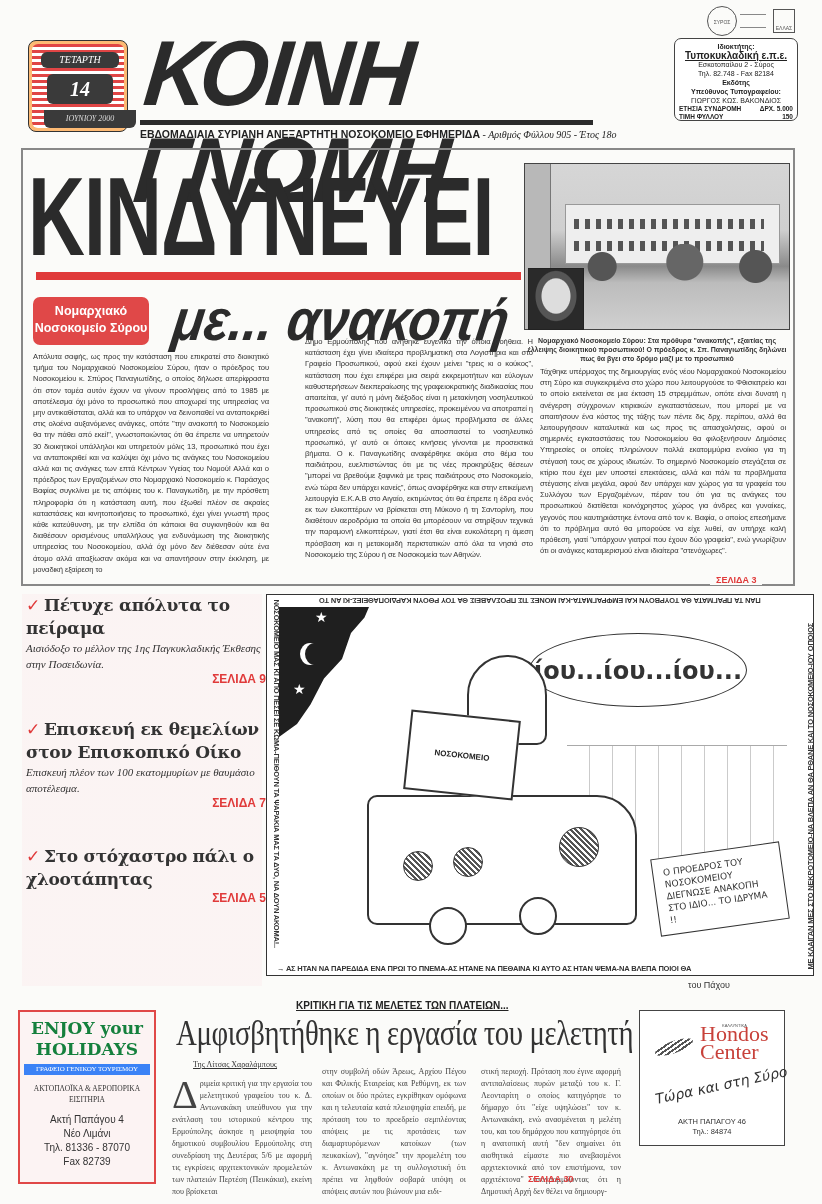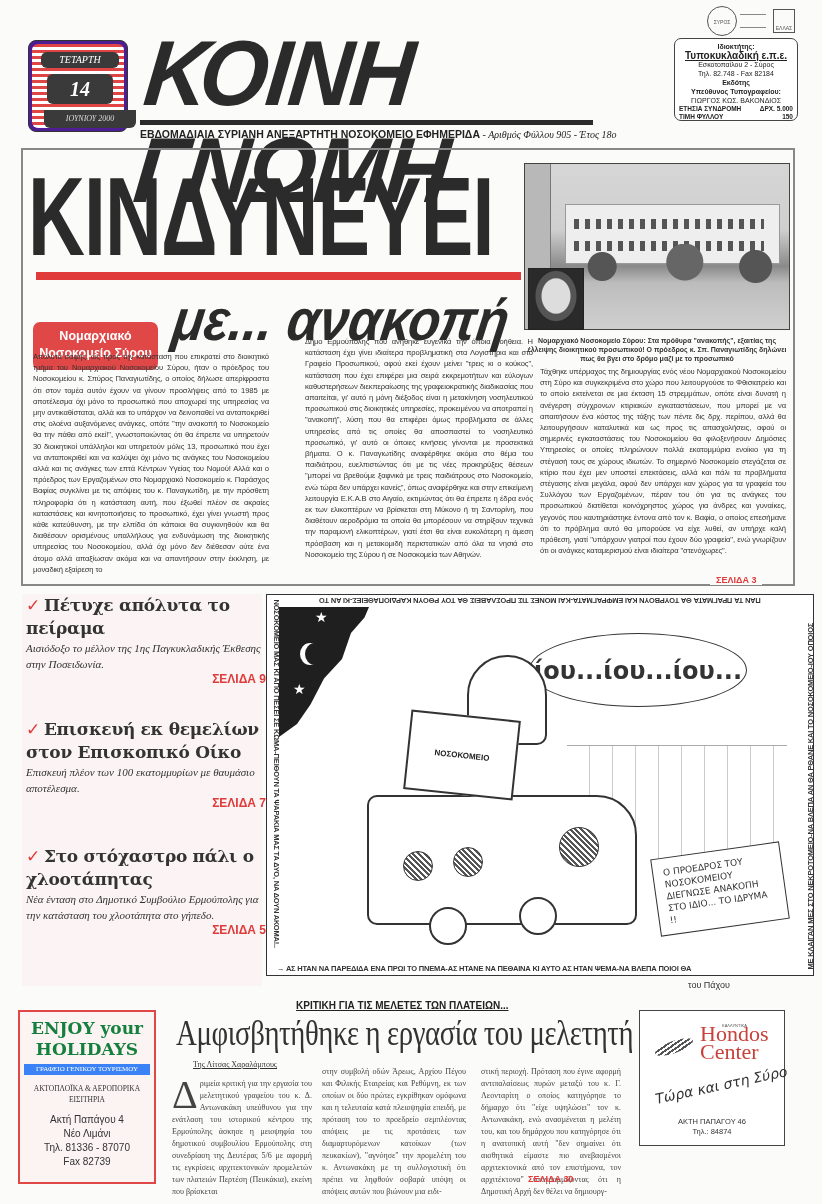--- a/index.html
+++ b/index.html
@@ -1,41 +1,41 @@
 <!DOCTYPE html>
 <html><head>
 <meta charset="utf-8">
 <style>
   * { box-sizing: border-box; margin: 0; padding: 0; }
   body { width: 822px; height: 1204px; background: #fbfbf9; font-family: "Liberation Sans", sans-serif; color: #222; position: relative; overflow: hidden; }
   .abs { position: absolute; }
 
   
-  .datebox { left: 28px; top: 40px; width: 100px; height: 92px; border: 1.5px solid #333; border-radius: 8px; padding: 3px; background: #4c1d95; }
+  .datebox { left: 28px; top: 40px; width: 100px; height: 92px; border: 1.5px solid #333; border-radius: 8px; padding: 3px; background: #fdba74; }
   .datebox-inner { width: 100%; height: 100%; border-radius: 6px; background: repeating-linear-gradient(#e04545 0 3px, #fff 3px 6px); position: relative; }
   .date-day { position: absolute; left: 9px; top: 8px; width: 78px; height: 16px; background: #3a3a3a; color: #fff; border-radius: 6px; font: italic 10px "Liberation Serif", serif; text-align: center; line-height: 16px; }
   .date-num { position: absolute; left: 15px; top: 30px; width: 66px; height: 30px; background: #3a3a3a; color: #fff; border-radius: 6px; font: italic bold 20px "Liberation Serif", serif; text-align: center; line-height: 30px; }
   .date-month { position: absolute; left: 12px; bottom: 0; width: 100%; height: 18px; background: #3a3a3a; color: #ddd; border-radius: 0 0 6px 6px; font: italic 8px "Liberation Serif", serif; text-align: center; line-height: 18px; }
   .masthead-title { left: 140px; top: 30px; width: 455px; font: italic bold 88px "Liberation Sans", sans-serif; letter-spacing: -2px; color: #2b2b2b; transform: skewX(-6deg) scaleY(1.05); line-height: 92px; }
   .masthead-rule { left: 140px; top: 120px; width: 453px; height: 5px; background: #2b2b2b; }
   .masthead-sub { left: 140px; top: 128px; font: bold 10.5px "Liberation Sans", sans-serif; color: #222; white-space: nowrap; }
   .masthead-sub .extra { font: italic 10px "Liberation Serif", serif; font-weight: normal; }
   .stamp { left: 707px; top: 6px; width: 30px; height: 30px; border: 1px solid #555; border-radius: 50%; font-size: 5px; text-align: center; line-height: 30px; color: #555; }
   .stamp-lines { left: 740px; top: 14px; width: 26px; height: 14px; border-top: 1px solid #888; border-bottom: 1px solid #888; }
   .postmark { left: 773px; top: 9px; width: 22px; height: 24px; border: 1px solid #555; font-size: 5px; text-align: center; padding-top: 15px; color: #555; }
   .infobox { left: 674px; top: 38px; width: 124px; height: 83px; border: 1px solid #444; border-radius: 7px; padding: 3px 4px; font-size: 7px; text-align: center; line-height: 9px; background: #fff; }
   .infobox .b { font-weight: bold; }
   .infobox .big { font-weight: bold; font-size: 10px; text-decoration: underline; }
   .infobox .row { display: flex; justify-content: space-between; font-size: 6.5px; font-weight: bold; line-height: 8px; text-align: left; }
 
   
   .lead-frame { left: 21px; top: 148px; width: 774px; height: 438px; border: 2px solid #888; }
   .headline1 { left: 28px; top: 162px; width: 460px; font: bold 96px "Liberation Sans", sans-serif; color: #2b2b2b; letter-spacing: -1px; transform: scaleX(0.82) scaleY(1.15); transform-origin: left top; white-space: nowrap; line-height: 96px; }
   .headline-rule { left: 36px; top: 272px; width: 485px; height: 8px; background: #e03a3a; }
-  .redbadge { left: 33px; top: 297px; width: 125px; height: 48px; background: #e04848; color: #fff; border-radius: 7px; font: bold 12.5px "Liberation Sans", sans-serif; text-align: center; line-height: 17px; padding-top: 6px; margin-top: 25px; }
+  .redbadge { left: 33px; top: 297px; width: 116px; height: 48px; background: #e04848; color: #fff; border-radius: 7px; font: bold 12.5px "Liberation Sans", sans-serif; text-align: center; line-height: 17px; padding-top: 6px; }
   .headline2 { left: 178px; top: 286px; font: italic bold 58px "Liberation Sans", sans-serif; color: #2b2b2b; white-space: nowrap; transform: skewX(-8deg) scaleX(0.9); transform-origin: left top; }
   .photo { left: 524px; top: 163px; width: 266px; height: 167px; border: 1px solid #444; background: linear-gradient(180deg, #d6d6d6 0%, #cfcfcf 40%, #8a8a8a 62%, #bcbcbc 72%, #d0d0d0 100%); overflow: hidden; }
   .photo .bldg { position: absolute; left: 40px; top: 40px; width: 215px; height: 60px; background: #eee; border: 1px solid #999; }
   .photo .bldg::before { content: ""; position: absolute; left: 8px; top: 14px; width: 190px; height: 10px; background: repeating-linear-gradient(90deg, #555 0 5px, transparent 5px 11px); }
   .photo .bldg::after { content: ""; position: absolute; left: 8px; top: 36px; width: 190px; height: 10px; background: repeating-linear-gradient(90deg, #555 0 5px, transparent 5px 11px); }
   .photo .trees { position: absolute; left: 30px; top: 80px; width: 236px; height: 45px; background: radial-gradient(circle at 20% 50%, #555 0 14px, transparent 15px), radial-gradient(circle at 55% 40%, #666 0 18px, transparent 19px), radial-gradient(circle at 85% 50%, #555 0 16px, transparent 17px); }
   .photo .leftwall { position: absolute; left: 0; top: 0; width: 26px; height: 167px; background: #b8b8b8; border-right: 1px solid #777; }
   .portrait { left: 528px; top: 268px; width: 56px; height: 62px; border: 1px solid #222; background: radial-gradient(ellipse at 50% 45%, #ddd 0 14px, #555 15px 20px, #2a2a2a 21px); }
   .photo-caption { left: 524px; top: 336px; width: 266px; font: bold 7px "Liberation Sans", sans-serif; text-align: center; line-height: 9px; color: #333; }
   .col { font-size: 7.6px; line-height: 11.2px; color: #333; text-align: justify; font-family: "Liberation Sans", sans-serif; letter-spacing: -0.1px; }
@@ -159,21 +159,20 @@
   <div class="teaser-sub">Αισιόδοξο το μέλλον της 1ης Παγκυκλαδικής Έκθεσης στην Ποσειδωνία.</div>
   <div class="teaser-ref">ΣΕΛΙΔΑ 9</div>
 </div>
 <div class="abs teaser2">
   <div class="teaser-title"><span class="teaser-check">✓</span><span>Επισκευή εκ θεμελίων στον Επισκοπικό Οίκο</span></div>
   <div class="teaser-sub">Επισκευή πλέον των 100 εκατομμυρίων με θαυμάσιο αποτέλεσμα.</div>
   <div class="teaser-ref">ΣΕΛΙΔΑ 7</div>
 </div>
 <div class="abs teaser3">
   <div class="teaser-title"><span class="teaser-check">✓</span><span>Στο στόχαστρο πάλι ο χλοοτάπητας</span></div>
-  <div class="teaser-sub">Νέα ένταση στο Δημοτικό Συμβούλιο Ερμούπολης για την κατάσταση του χλοοτάπητα στο γήπεδο.</div>
   <div class="teaser-ref">ΣΕΛΙΔΑ 5</div>
 </div>
 
 <div class="abs cartoon">
   <div class="cart-border-text cart-top">ΠΑΝ ΤΑ ΠΡΑΓΜΑΤΑ ΘΑ ΤΟΥΡΒΟΥΝ ΚΑΙ ΕΜΦΡΑΓΜΑΤΑ-ΚΑΙ ΜΟΝΕΣ ΤΙΣ ΠΡΟΣΛΑΒΕΙΣ ΘΑ ΤΟΥ ΡΘΟΥΝ ΚΑΡΔΙΟΠΑΘΕΙΕΣ-ΚΙ ΑΝ ΤΟ</div>
   <div class="cart-border-text cart-left">ΝΟΣΟΚΟΜΕΙΟ ΜΑΣ ΚΙ ΑΠΟ ΠΕΣΕΙ ΣΕ ΚΩΜΑ-ΠΕΙΘΟΥΝ ΤΑ ΨΑΡΑΚΙΑ ΜΑΣ ΤΑ ΔΥΟ, ΝΑ ΔΟΥΝ ΑΚΟΜΑ!..</div>
   <div class="cart-border-text cart-right">ΜΕ ΚΛΑΙΓΑΝ ΜΕΣ ΣΤΟ ΝΕΚΡΟΤΟΜΕΙΟ-ΝΑ ΒΛΕΠΑ ΑΝ ΘΑ ΡΘΑΝΕ ΚΑΙ ΤΟ ΝΟΣΟΚΟΜΕΙΟ-ΙΟΥ ΟΠΟΙΟΣ</div>
   <div class="cart-border-text cart-bottom">→ ΑΣ ΗΤΑΝ ΝΑ ΠΑΡΕΔΙΔΑ ΕΝΑ ΠΡΩΙ ΤΟ ΠΝΕΜΑ-ΑΣ ΗΤΑΝΕ ΝΑ ΠΕΘΑΙΝΑ ΚΙ ΑΥΤΟ ΑΣ ΗΤΑΝ ΨΕΜΑ-ΝΑ ΒΛΕΠΑ ΠΟΙΟΙ ΘΑ</div>
   <div class="sky"></div>
   <div class="star" style="left:48px;top:14px">★</div>

